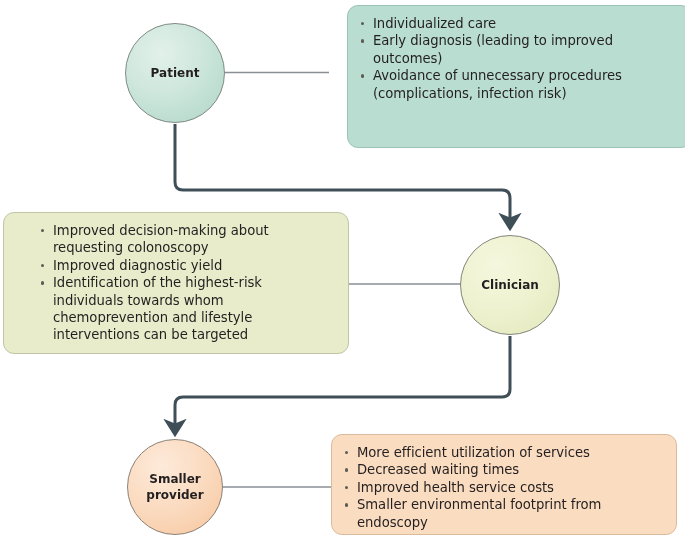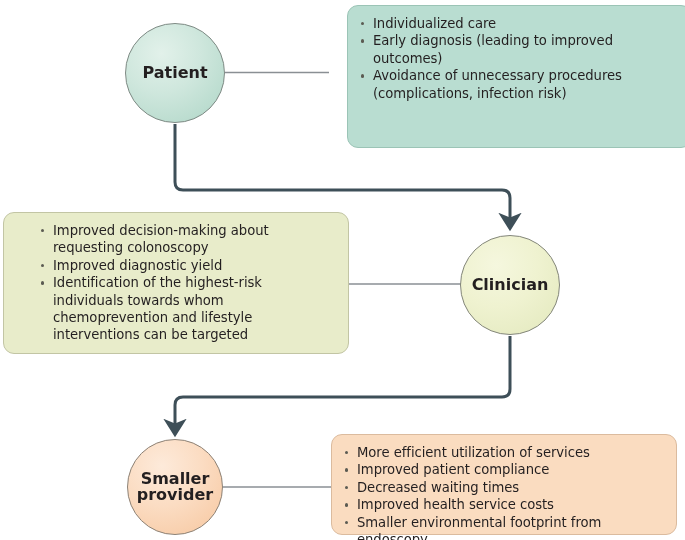--- a/index.html
+++ b/index.html
@@ -62,21 +62,21 @@
   .node{
     position:absolute;
     border-radius:50%;
     border:1px solid #6f7168;
     display:flex;
     align-items:center;
     justify-content:center;
     text-align:center;
     font-weight:bold;
     color:#231f20;
-    font-size:16px;
+    font-size:12px;
     line-height:16.5px;
     box-sizing:border-box;
   }
   #node-patient{
     left:125px;top:23px;width:100px;height:100px;
     background:radial-gradient(circle at 36% 30%, #e2f1ea 0%, #cfe7dd 42%, #bcddd0 75%, #a9cfc1 100%);
     border-color:#7e8a84;
   }
   #node-clinician{
     left:460px;top:235px;width:100px;height:100px;
@@ -140,20 +140,19 @@
     <ul>
       <li>Improved decision-making about requesting colonoscopy</li>
       <li>Improved diagnostic yield</li>
       <li>Identification of the highest-risk individuals towards whom chemoprevention and lifestyle interventions can be targeted</li>
     </ul>
   </div>
 
   <div class="box" id="box-service">
     <ul>
       <li>More efficient utilization of services</li>
-      <li>Improved patient compliance</li>
       <li>Decreased waiting times</li>
       <li>Improved health service costs</li>
       <li>Smaller environmental footprint from endoscopy</li>
     </ul>
   </div>
 
 </div>
 
 </body></html>

